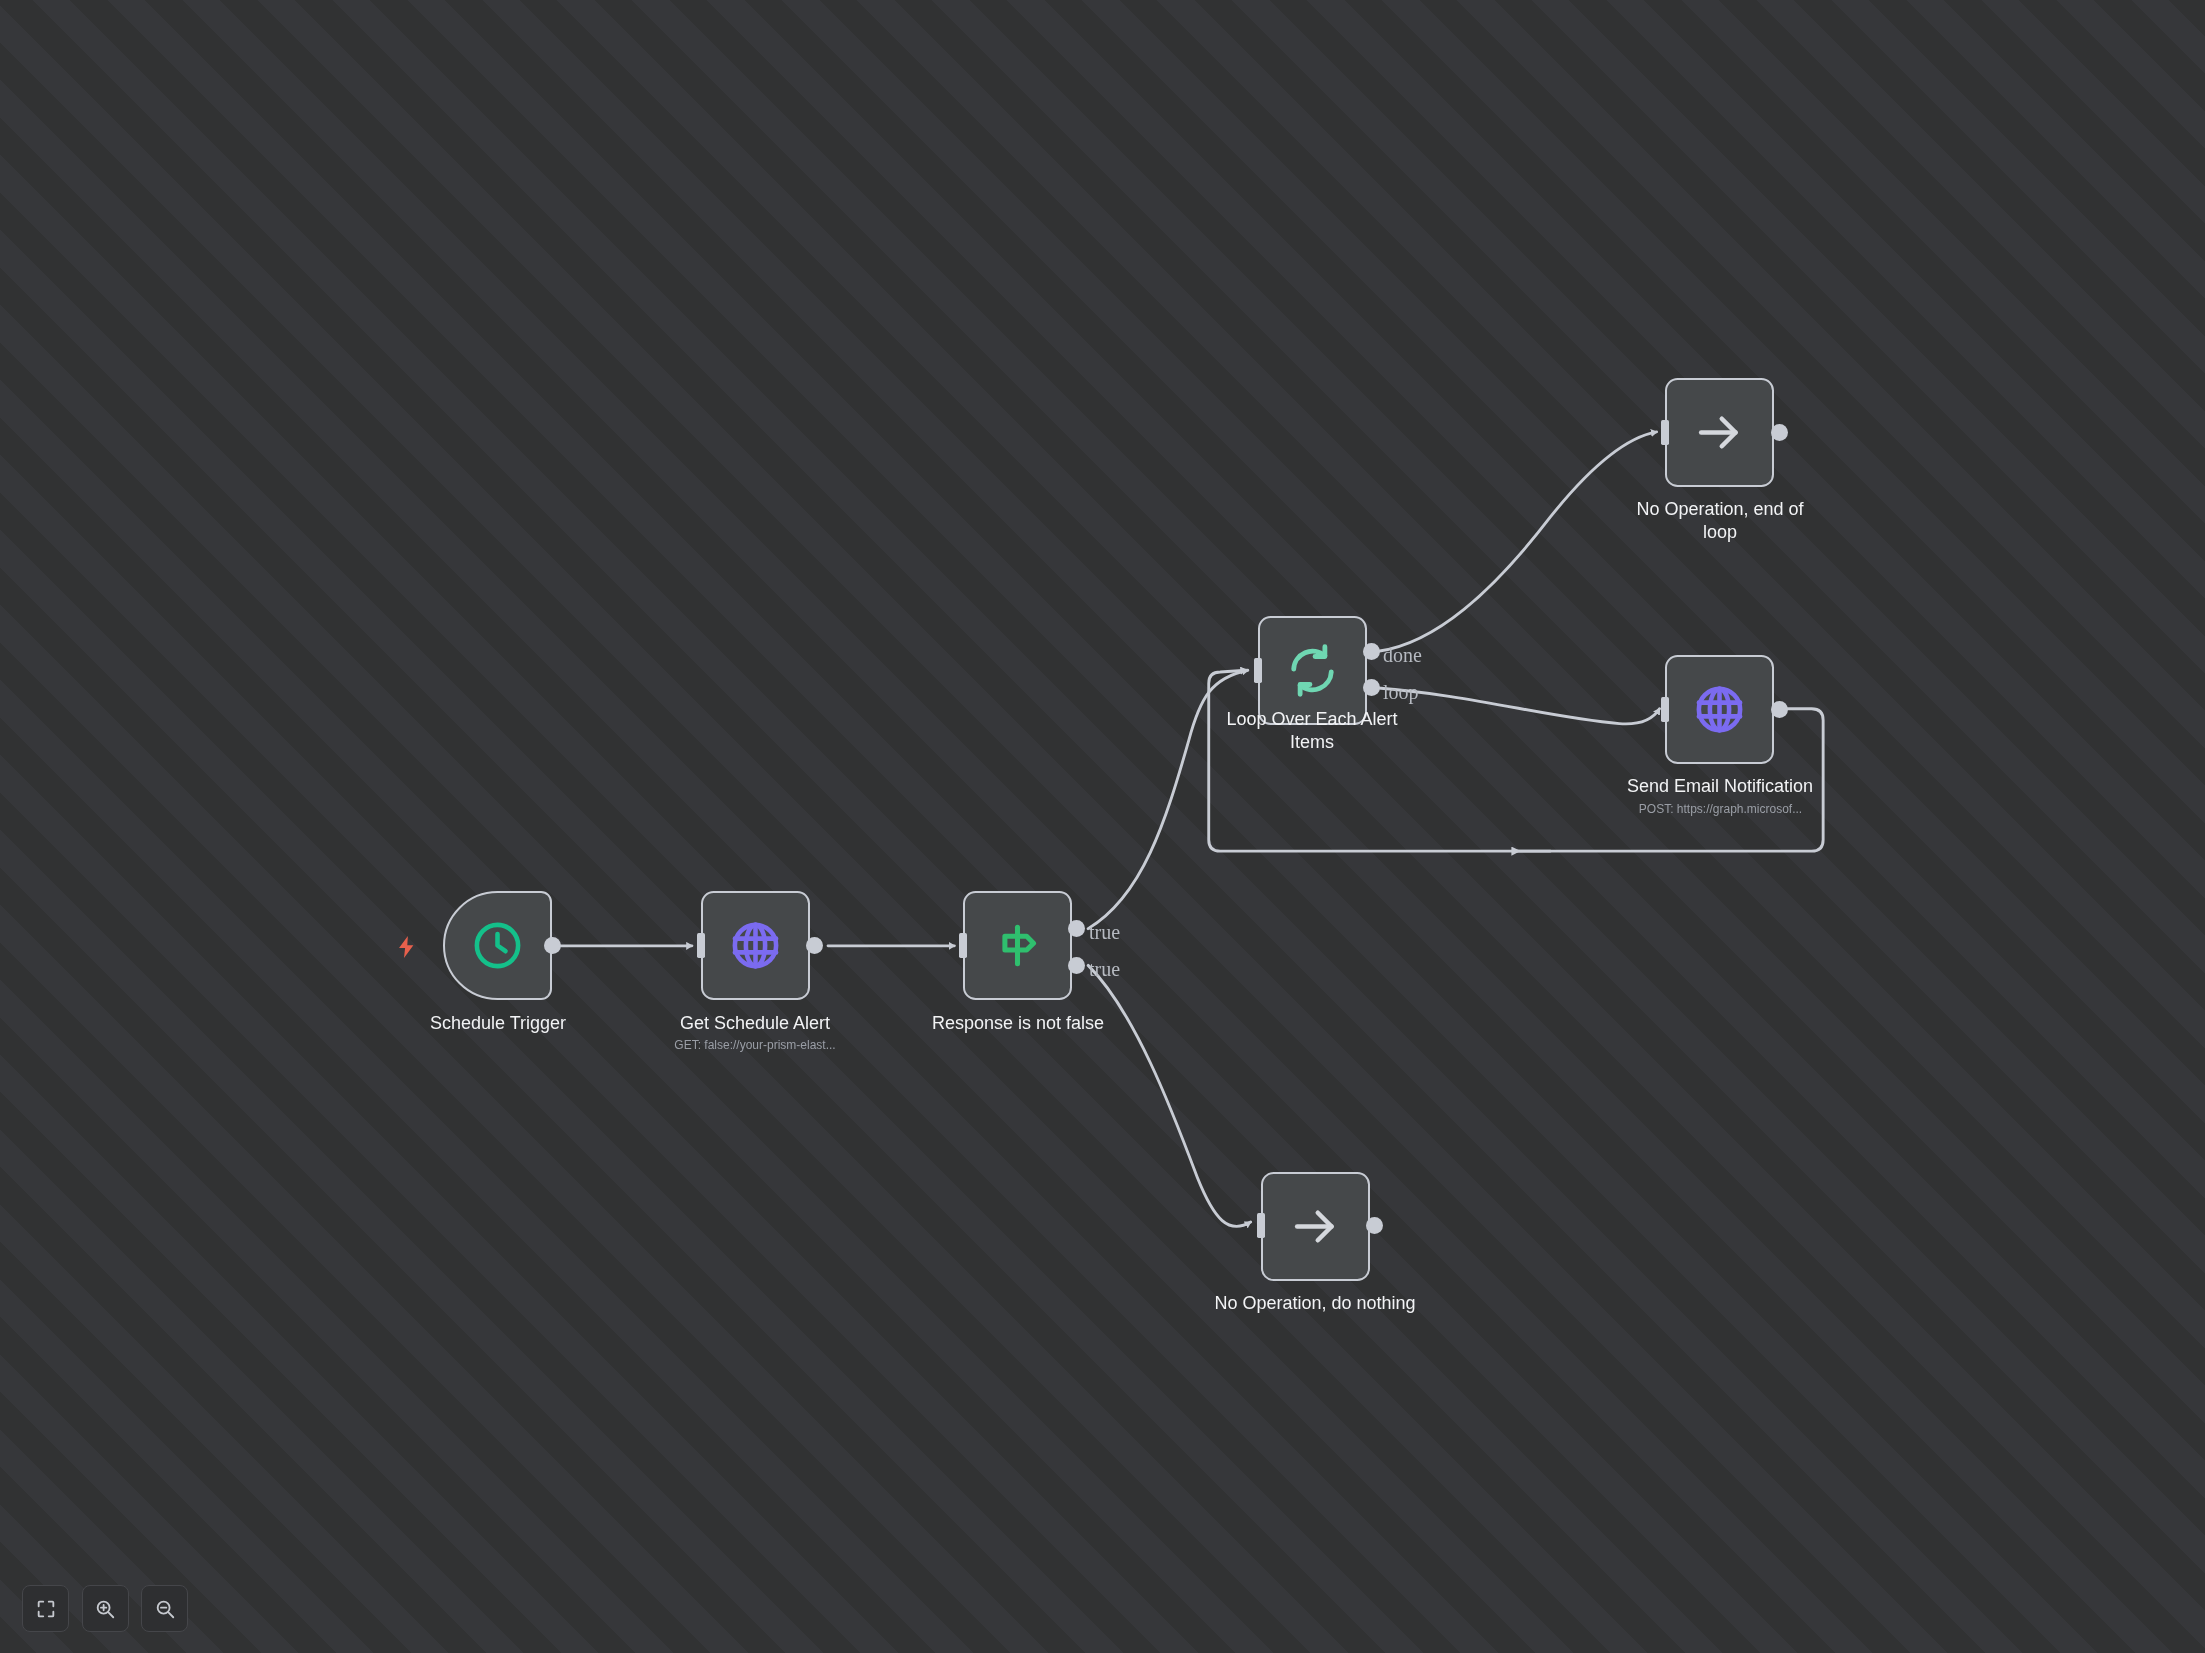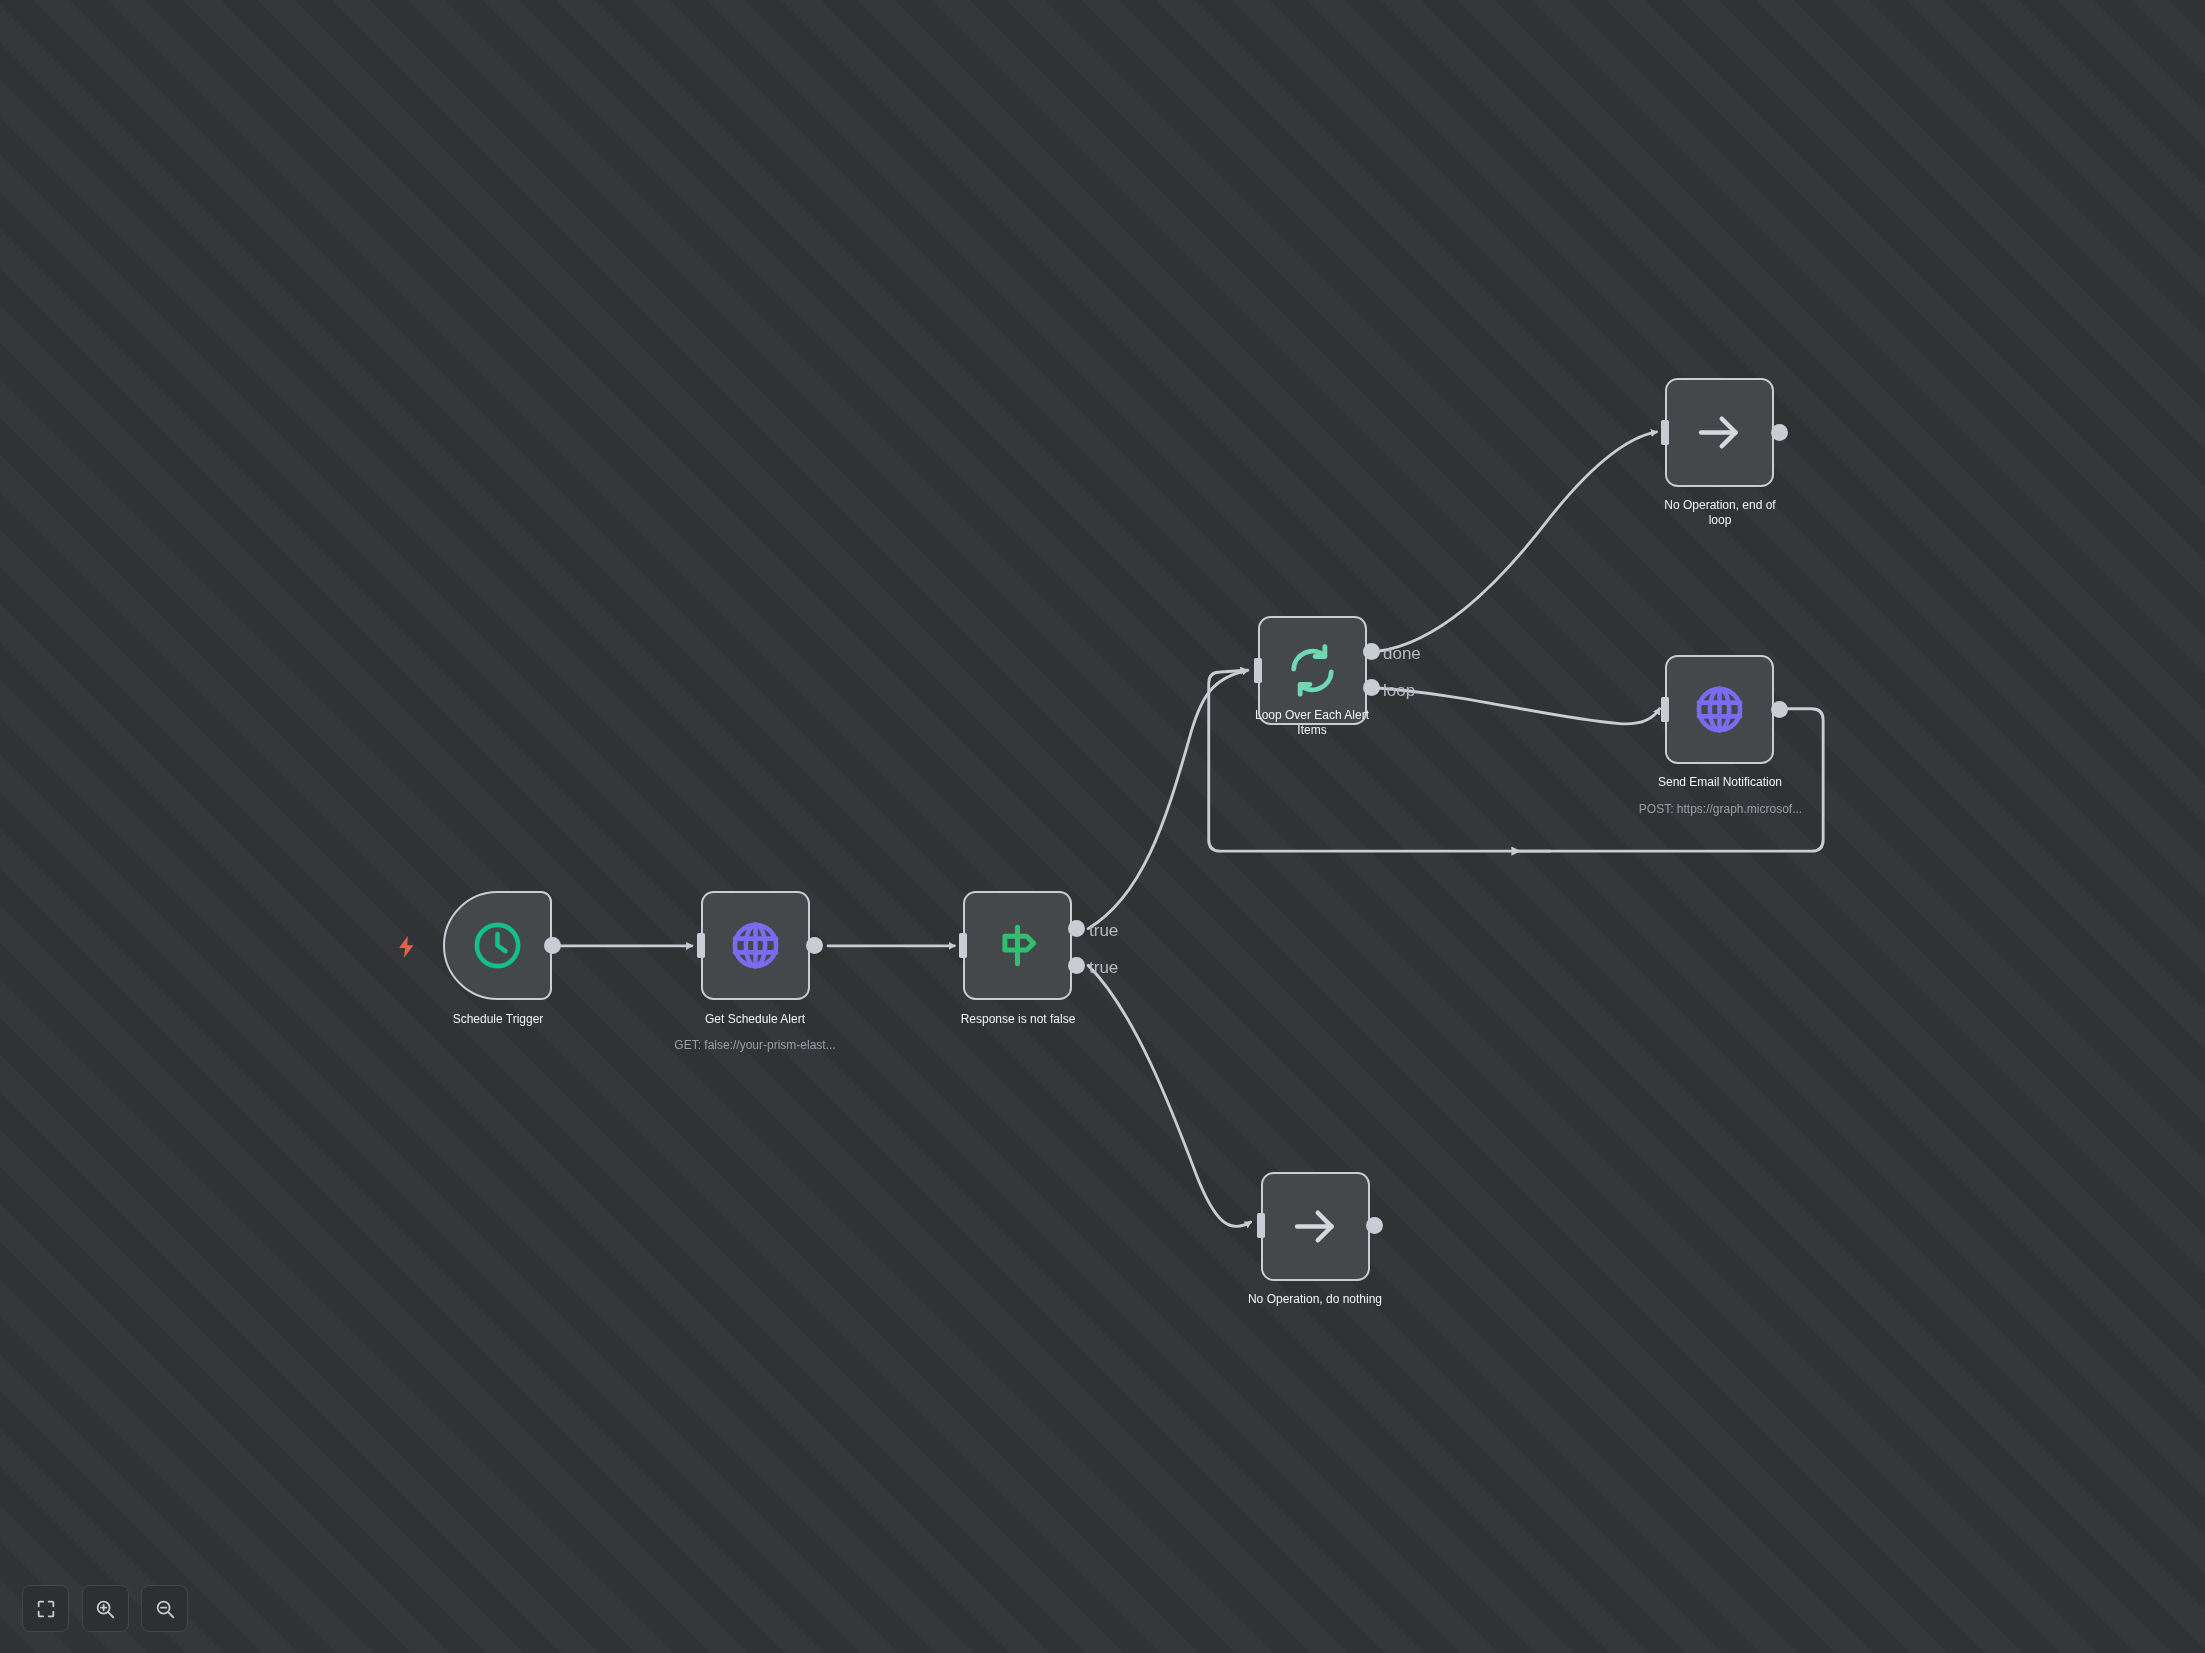--- a/index.html
+++ b/index.html
@@ -69,32 +69,32 @@
     position: absolute;
     width: 8px;
     height: 25px;
     border-radius: 1.7px;
     background: #c8ccd4;
   }
 
   .port-label {
     position: absolute;
     color: #b6bac1;
-    font-size: 17px;
+    font-size: 20px;
     line-height: 1;
     white-space: nowrap;
-    font-family: Liberation Sans, sans-serif;
+    font-family: Liberation Serif, serif;
   }
 
   
   .node-caption {
     position: absolute;
     text-align: center;
     color: #f2f3f5;
-    font-size: 12px;
+    font-size: 18px;
     line-height: 1.28;
     font-family: "Liberation Sans", sans-serif;
     white-space: pre-line;
   }
   .node-subtitle {
     position: absolute;
     text-align: center;
     color: #9a9ea6;
     font-size: 12px;
     line-height: 1.25;

